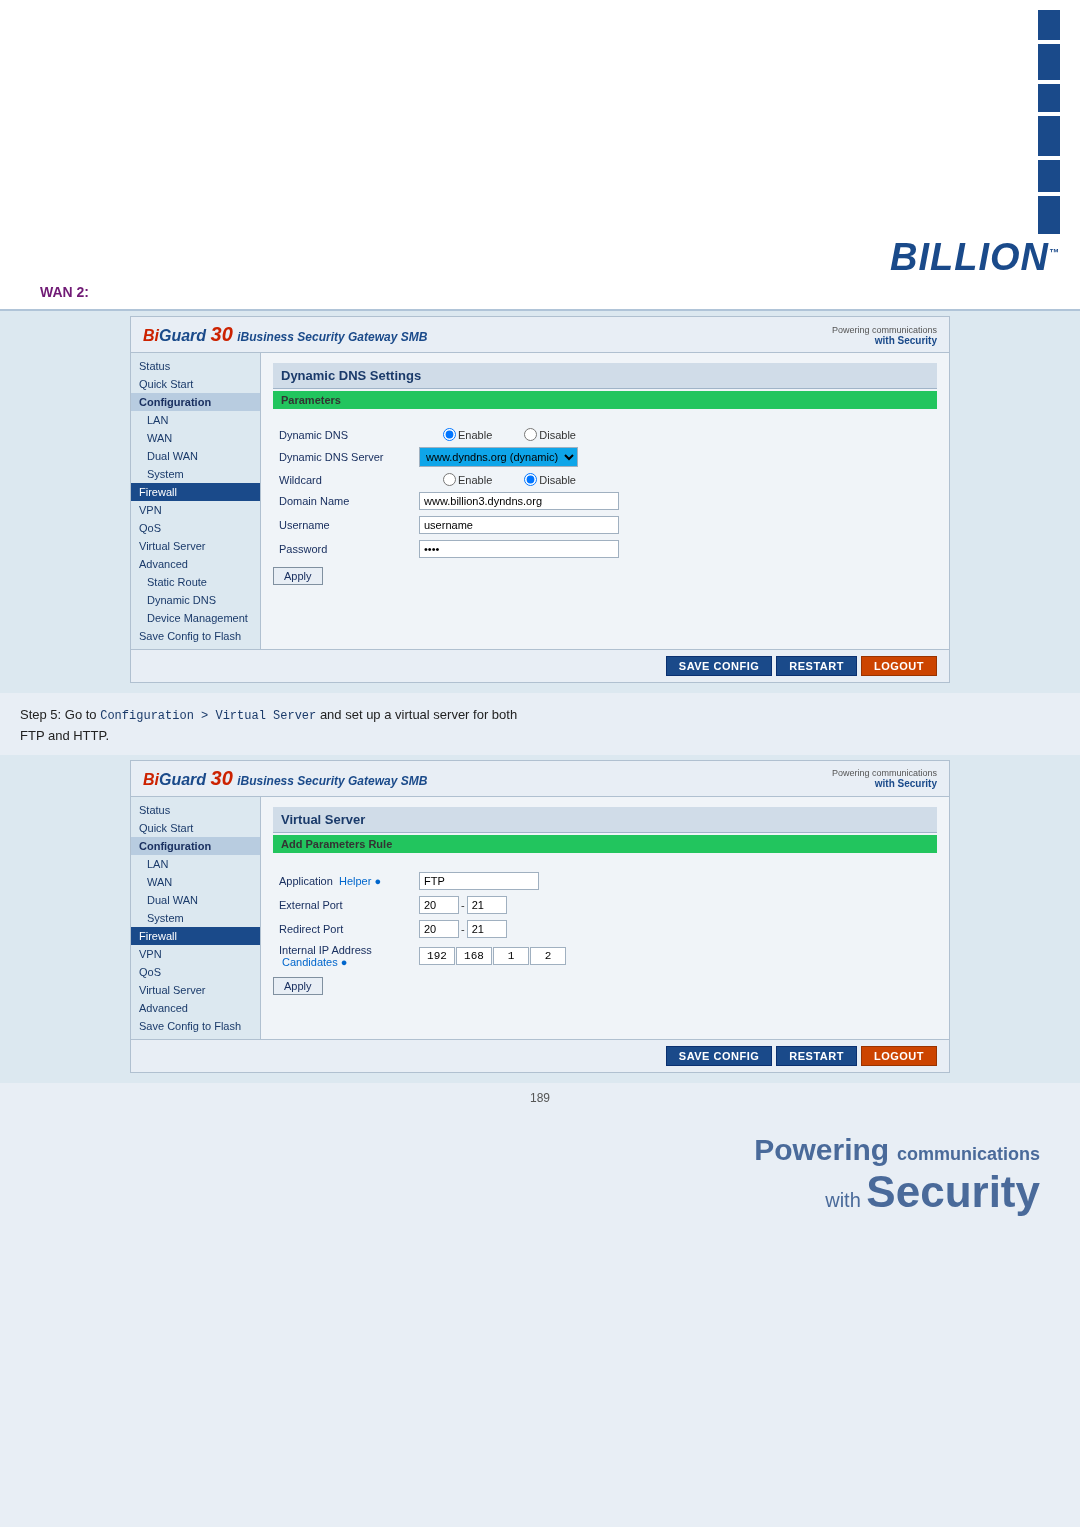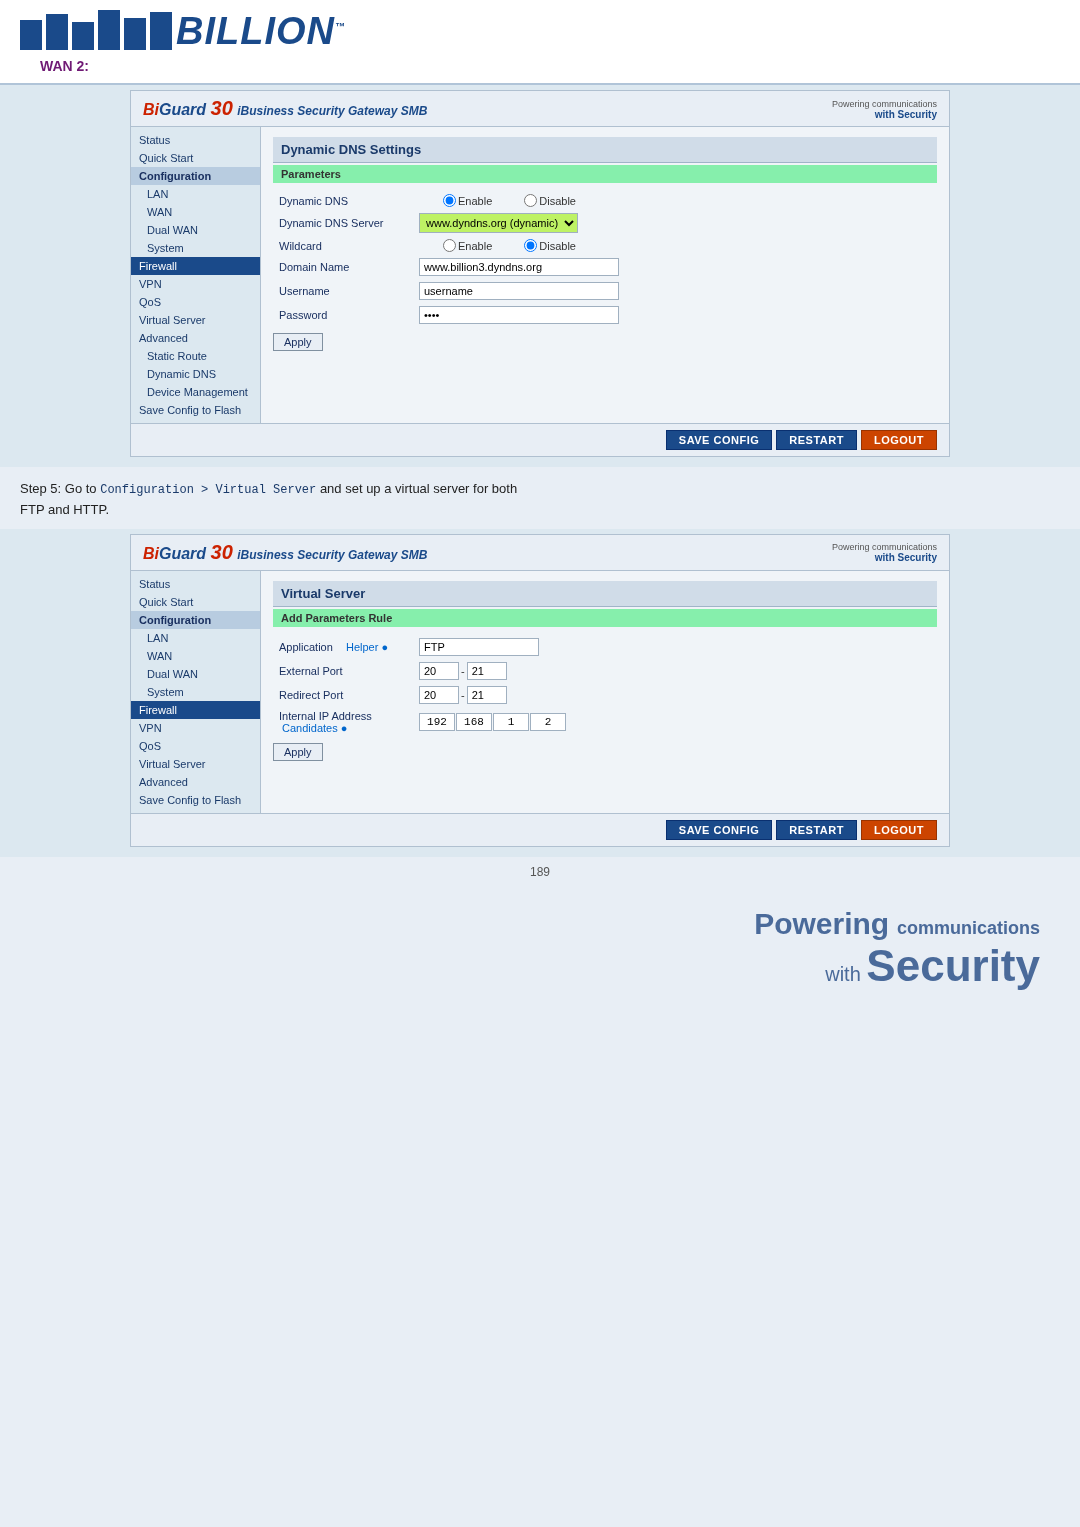--- a/index.html
+++ b/index.html
@@ -104,23 +104,23 @@
       color: #1a3a6a;
       background: #d0dce8;
       padding: 5px 8px;
       border-bottom: 1px solid #a0b4c8;
       margin-bottom: 2px;
     }
     .panel-subtitle {
       font-size: 11px;
       font-weight: bold;
       color: #333;
-      background: #86efac;
+      background: #22c55e;
       padding: 3px 8px;
-      margin-bottom: 8px;
+      margin-bottom: 16px;
     }
 
     
     .form-table {
       width: 100%;
       border-collapse: collapse;
       margin-bottom: 6px;
     }
     .form-table td {
       padding: 3px 6px;
@@ -136,21 +136,21 @@
       border: 1px solid #a0b0c0;
       padding: 2px 4px;
       font-size: 11px;
       width: 200px;
       background: #fff;
     }
     .form-table select {
       border: 1px solid #a0b0c0;
       padding: 2px 2px;
       font-size: 11px;
-      background: #bef264;
+      background: #0ea5e9;
     }
     .radio-group {
       display: flex;
       gap: 8px;
       align-items: center;
       font-size: 11px;
     }
     .radio-group label {
       display: flex;
       align-items: center;
@@ -257,21 +257,21 @@
       font-family: 'Arial Black', sans-serif;
       letter-spacing: 1px;
       line-height: 1;
     }
     .logo-tm { font-size: 10px; vertical-align: super; color: #1a4a8a; }
   </style>
 </head>
 <body>
 
 <div class="top-logo-area">
-  <div style="display:flex; align-items:flex-end; gap:4px; padding-bottom:4px;">
+  <div style="display:flex; align-items:flex-end; gap:4px; padding-bottom:4px;flex-direction:column;">
     <div class="logo-bar-1"></div>
     <div class="logo-bar-2"></div>
     <div class="logo-bar-3"></div>
     <div class="logo-bar-4"></div>
     <div class="logo-bar-5"></div>
     <div class="logo-bar-6"></div>
     <span class="logo-text-billion">BILLION<span class="logo-tm">™</span></span>
   </div>
   <div class="wan-label">WAN 2:</div>
 </div>
@@ -431,21 +431,21 @@
       </div>
 
       <div class="main-content">
         <div class="panel-title">Virtual Server</div>
         <div class="panel-subtitle">Add Parameters Rule</div>
 
         <table class="form-table">
           <tbody>
               <tr>
             <td>
-              Application &nbsp;<span style="color:#0066cc; cursor:pointer;margin-left:7px;">Helper ●</span>
+              Application &nbsp;<span style="color:#0066cc; cursor:pointer;">Helper ●</span>
             </td>
             <td>
               <input type="text" value="FTP" style="width: 120px;">
             </td>
           </tr>
           <tr>
             <td>External Port</td>
             <td>
               <div class="port-range">
                 <input type="text" value="20" style="width: 38px;">

